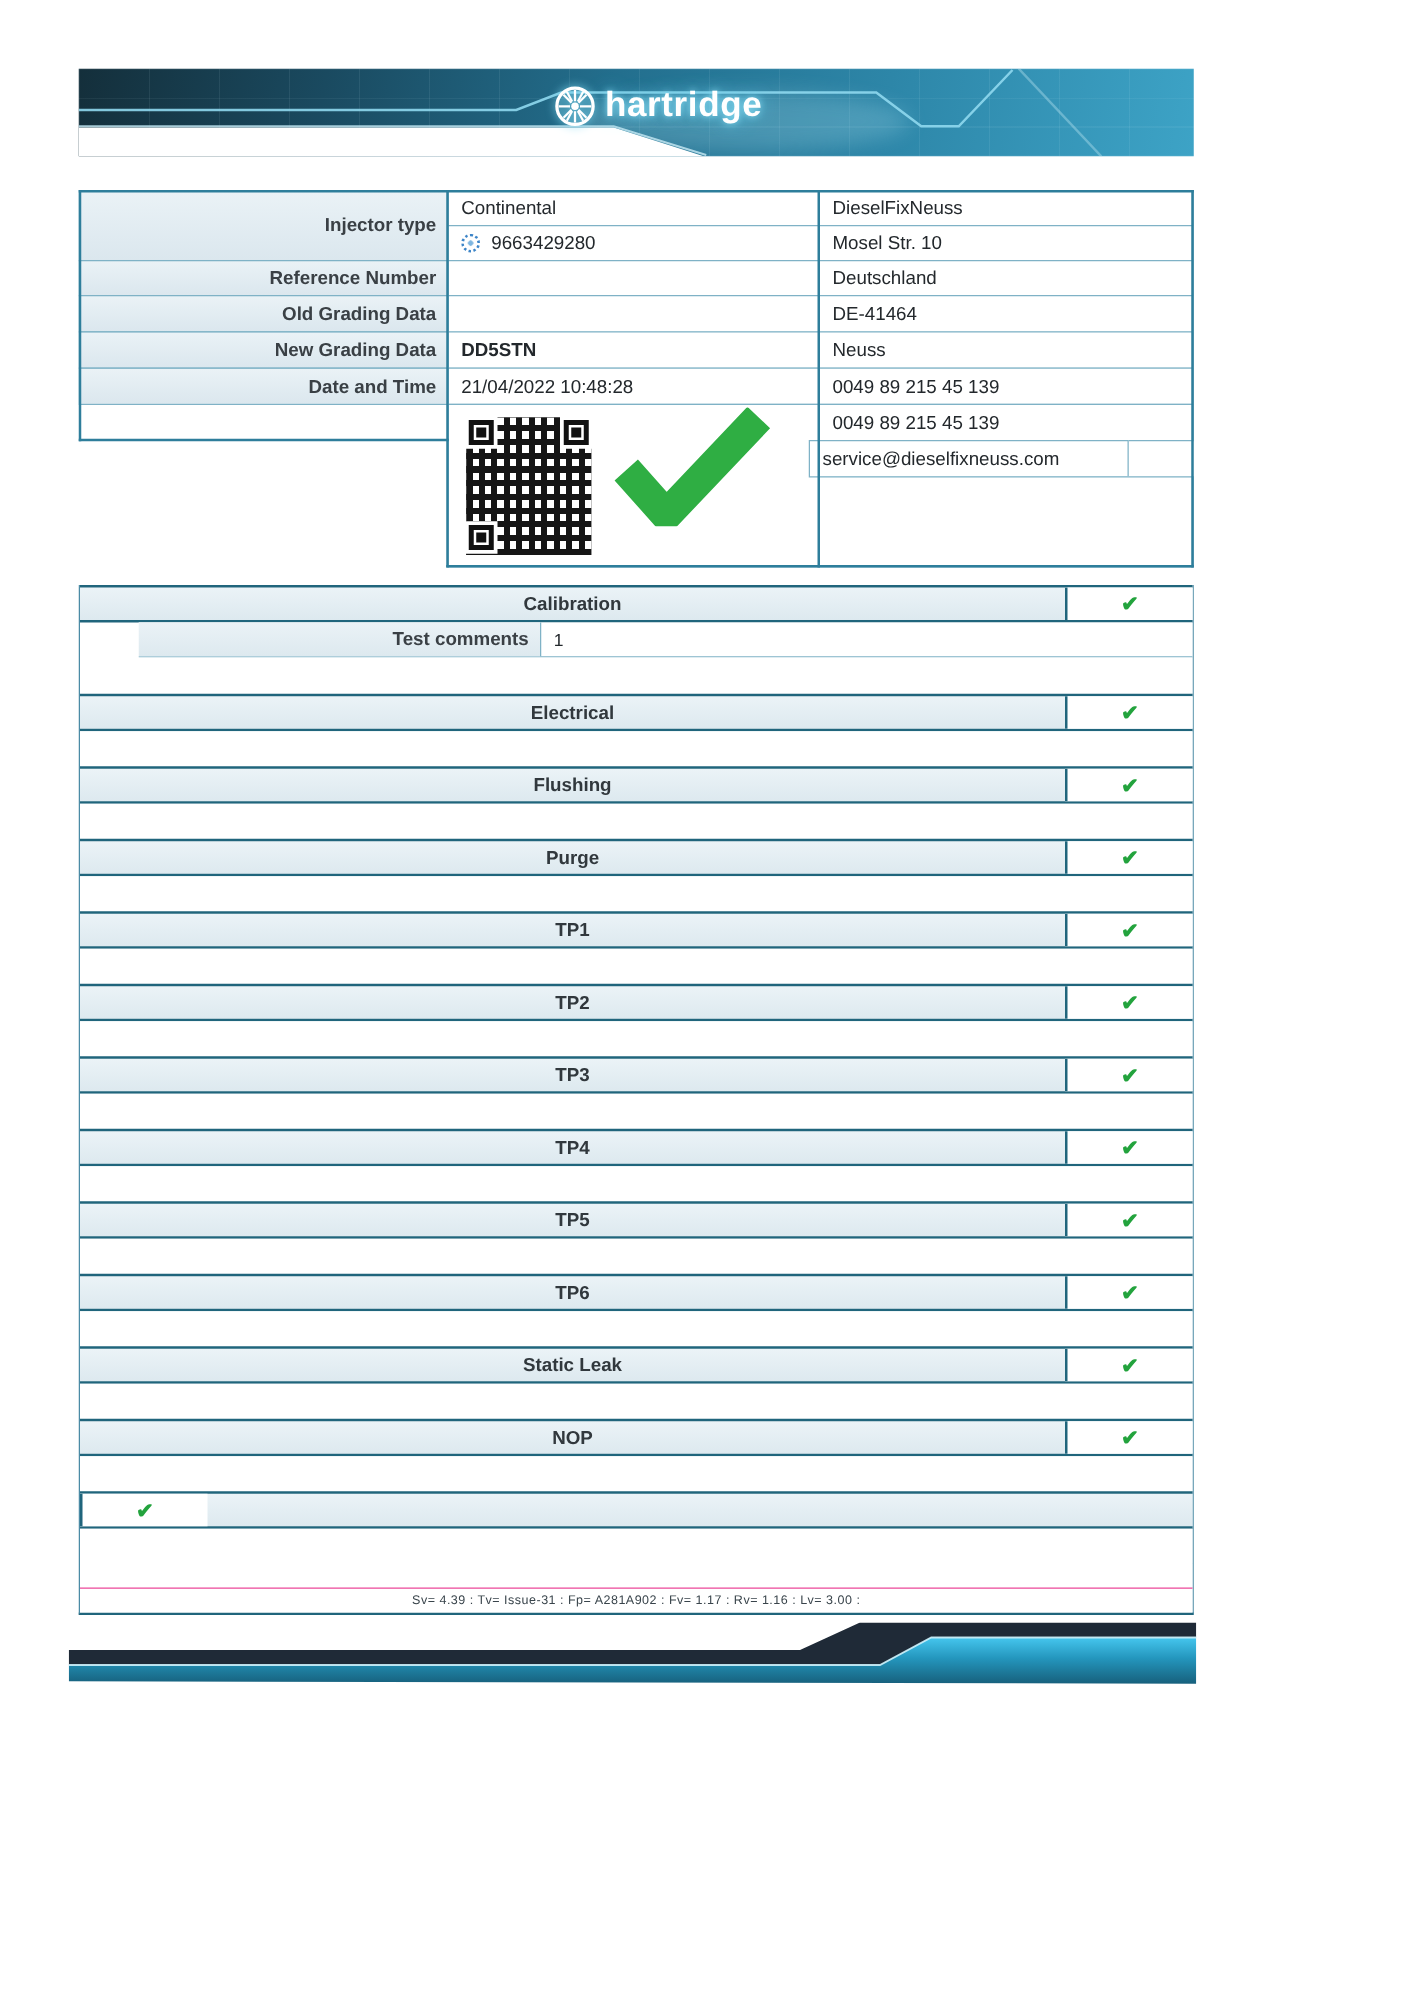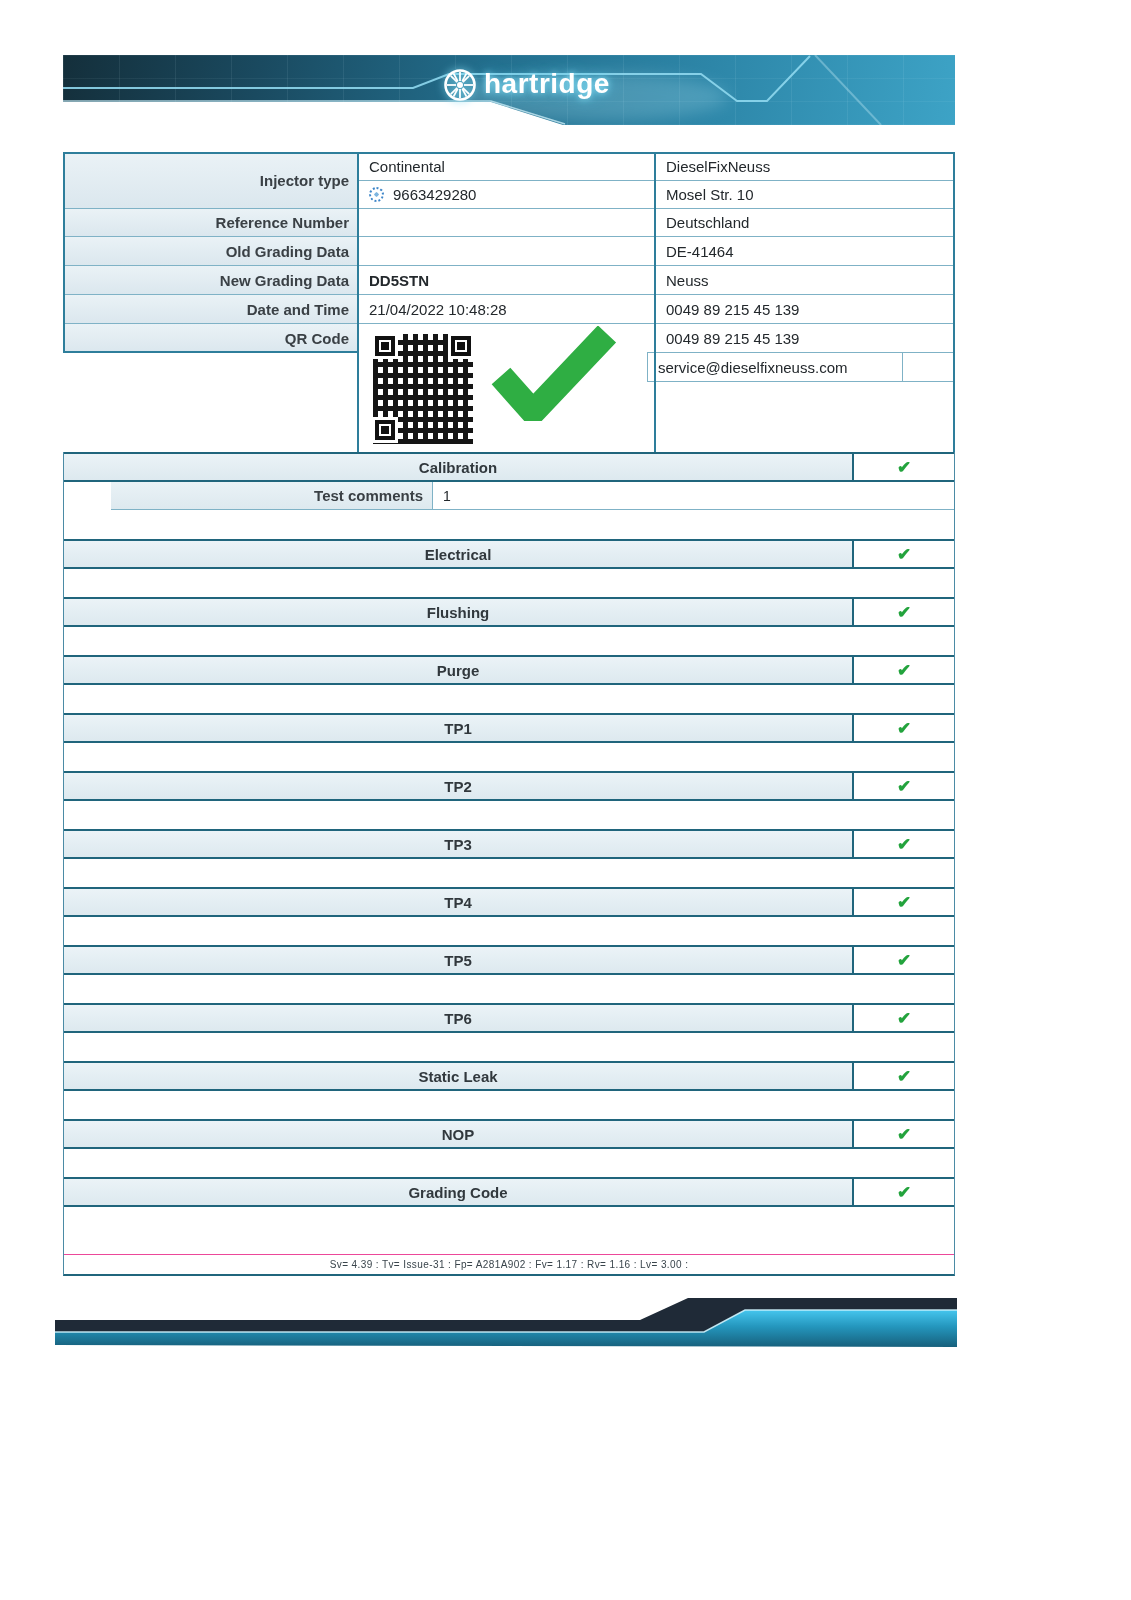--- a/index.html
+++ b/index.html
@@ -37,21 +37,21 @@
   .qr-noise{position:absolute;inset:0;
     background-image:
       repeating-linear-gradient(90deg,#151515 0 5px,transparent 5px 10px),
       repeating-linear-gradient(0deg,#151515 0 5px,#ffffff 5px 11px);}
   .fd{position:absolute;width:20px;height:20px;background:#111;box-shadow:0 0 0 3px #fff;}
   .fd-in{position:absolute;left:4px;top:4px;width:12px;height:12px;background:#fff;}
   .fd-dot{position:absolute;left:2px;top:2px;width:8px;height:8px;background:#111;}
   .big-check{position:absolute;left:128px;top:2px;}
 
   
-  .tests{position:absolute;left:63px;top:452px;width:892px;box-sizing:border-box;
+  .tests{position:absolute;left:63px;top:468px;width:892px;box-sizing:border-box;
         border-left:1px solid #4b8ba5;border-right:1px solid #4b8ba5;
         border-bottom:2px solid #20657c;background:#fff;text-align:center;}
   .sec{height:30px;box-sizing:border-box;border-top:2px solid #20657c;
         border-bottom:2px solid #20657c;display:flex;
         background:linear-gradient(180deg,#ebf3f7,#dde9ef);}
   .sec-label{flex:1;display:flex;align-items:center;justify-content:center;
         font-weight:bold;font-size:15px;color:#31383d;}
   .sec-check{width:102px;box-sizing:border-box;border-left:2px solid #20657c;
         background:#fff;display:flex;align-items:center;justify-content:center;
         color:#23a33d;font-size:17px;font-weight:bold;}
@@ -113,21 +113,20 @@
     </div>
   </div>
 
   <div class="info-table">
 
     <div class="cell lbl" style="left:0;top:0;width:296px;height:57px">Injector type</div>
     <div class="cell lbl" style="left:0;top:56px;width:296px;height:29px">Reference Number</div>
     <div class="cell lbl" style="left:0;top:84px;width:296px;height:30px">Old Grading Data</div>
     <div class="cell lbl" style="left:0;top:113px;width:296px;height:30px">New Grading Data</div>
     <div class="cell lbl" style="left:0;top:142px;width:296px;height:30px">Date and Time</div>
-    <div class="cell lbl" style="left:0;top:171px;width:296px;height:30px">QR Code</div>
 
     <div class="cell val" style="left:295px;top:0;width:298px;height:29px">Continental</div>
     <div class="cell val" style="left:295px;top:28px;width:298px;height:29px">
       <span class="part-icon"></span>
       <span>9663429280</span>
     </div>
     <div class="cell val" style="left:295px;top:56px;width:298px;height:29px"></div>
     <div class="cell val" style="left:295px;top:84px;width:298px;height:30px"></div>
     <div class="cell val bold" style="left:295px;top:113px;width:298px;height:30px">DD5STN</div>
     <div class="cell val" style="left:295px;top:142px;width:298px;height:30px">21/04/2022 10:48:28</div>
@@ -249,21 +248,20 @@
     </div>
     <div class="spacer"></div>
 
     <div class="sec">
       <div class="sec-label">NOP</div>
       <div class="sec-check">✔</div>
     </div>
     <div class="spacer"></div>
 
     <div class="sec">
-      <div class="sec-label">Grading Code</div>
       <div class="sec-check">✔</div>
     </div>
     <div class="spacer"></div>
 
     <div class="gap"></div>
     <div class="sysline">Sv= 4.39 : Tv= Issue-31 : Fp= A281A902 : Fv= 1.17 : Rv= 1.16 : Lv= 3.00 :</div>
   </div>
 
   <svg class="bottom-banner" width="902" height="52" viewBox="0 0 902 52">
     <defs>

